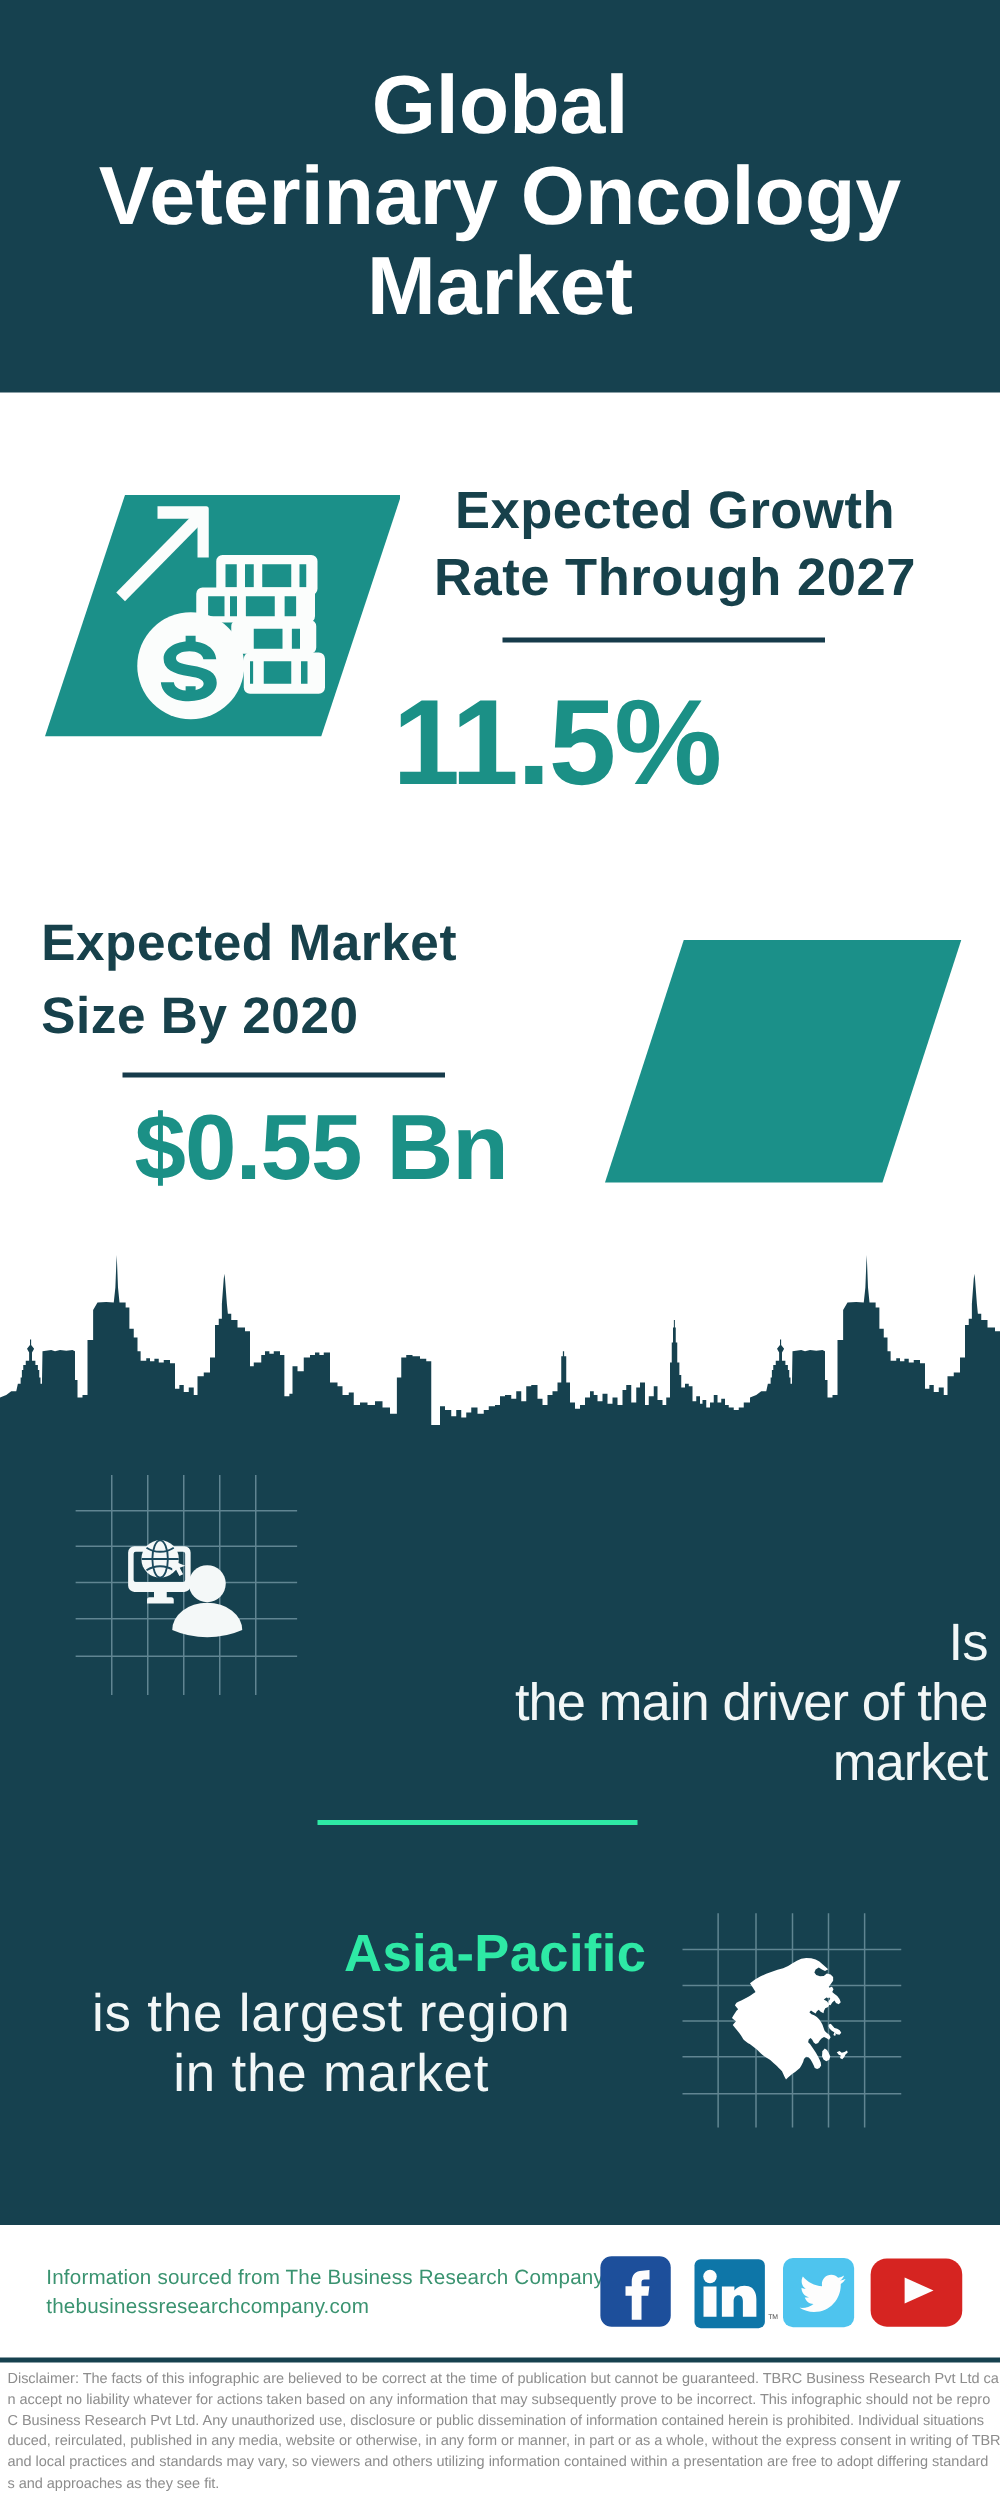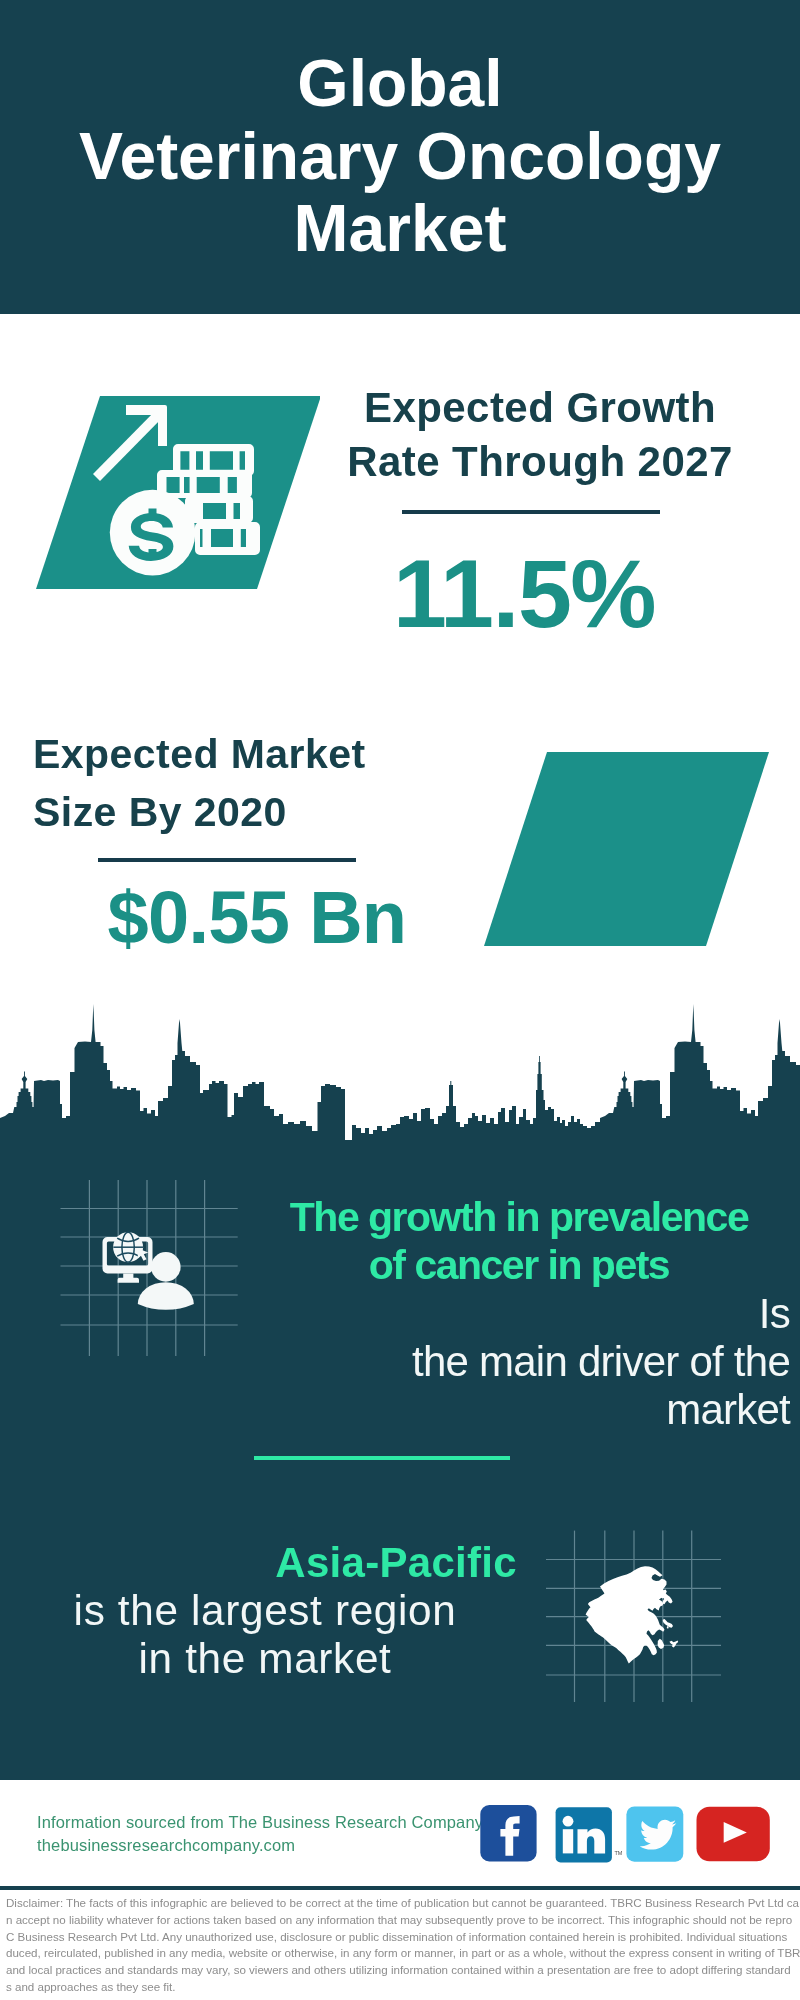--- a/index.html
+++ b/index.html
@@ -8,21 +8,21 @@
 
   
   .header{position:absolute;left:0;top:0;width:800px;height:314px;background:#16414f;}
   .header-title{position:absolute;left:0;top:47px;width:800px;text-align:center;color:#ffffff;
                 font-weight:bold;font-size:66px;line-height:72.5px;}
 
   
   .blkA-text{position:absolute;left:330px;top:381px;width:420px;text-align:center;}
   .blkA-head{color:#17414b;font-weight:bold;font-size:42px;line-height:54px;letter-spacing:0.45px;}
   .rule-a{position:absolute;left:402px;top:510px;width:258px;height:4px;background:#163b4b;}
-  .blkA-val{position:absolute;left:314px;top:544px;width:420px;text-align:center;color:#1b9086;
+  .blkA-val{position:absolute;left:314px;top:544px;width:420px;text-align:left;color:#1b9086;
             font-weight:bold;font-size:97px;line-height:100px;letter-spacing:-1.5px;}
 
   
   .blkB-text{position:absolute;left:33px;top:725px;width:440px;}
   .blkB-head{color:#17414b;font-weight:bold;font-size:41px;line-height:58px;letter-spacing:0.45px;}
   .rule-b{position:absolute;left:98px;top:858px;width:258px;height:4px;background:#163b4b;}
   .blkB-val{position:absolute;left:37px;top:878px;width:440px;text-align:center;color:#1b9086;
             font-weight:bold;font-size:74px;line-height:80px;letter-spacing:-0.7px;}
 
   
@@ -142,24 +142,20 @@
           <path d="M67.2,60.2 a20,20 0 0 0 21.8,0"></path>
           <path d="M67.2,78.2 a20,20 0 0 1 21.8,0"></path>
         </g>
       </g>
       <path d="M88.2,70.5 L98.2,74.5 L93.8,76.2 L96.5,81.3 L93.5,82.8 L90.9,77.7 L87.6,80.7 Z"></path>
       <circle cx="115.8" cy="88.9" r="14.8"></circle>
       <path d="M87.8,126.0 a28.0,21.8 0 0 1 56.0,0 a70,70 0 0 1 -56.0,0 z"></path>
     </g>
   </svg>
 
-  <div class="drv-hl">
-    <div>The growth in prevalence</div>
-    <div>of cancer in pets</div>
-  </div>
   <div class="drv-body">
     <div>Is</div>
     <div>the main driver of the</div>
     <div>market</div>
   </div>
   <div class="drv-rule"></div>
 
   <svg class="grid-b" width="200" height="200" viewBox="0 0 200 200" style="position:absolute;left:530px;top:1510px;">
     <g stroke="#8fb0bb" stroke-width="1.2" opacity="0.62">
       <line x1="44.5" y1="20.6" x2="44.5" y2="192"></line>

